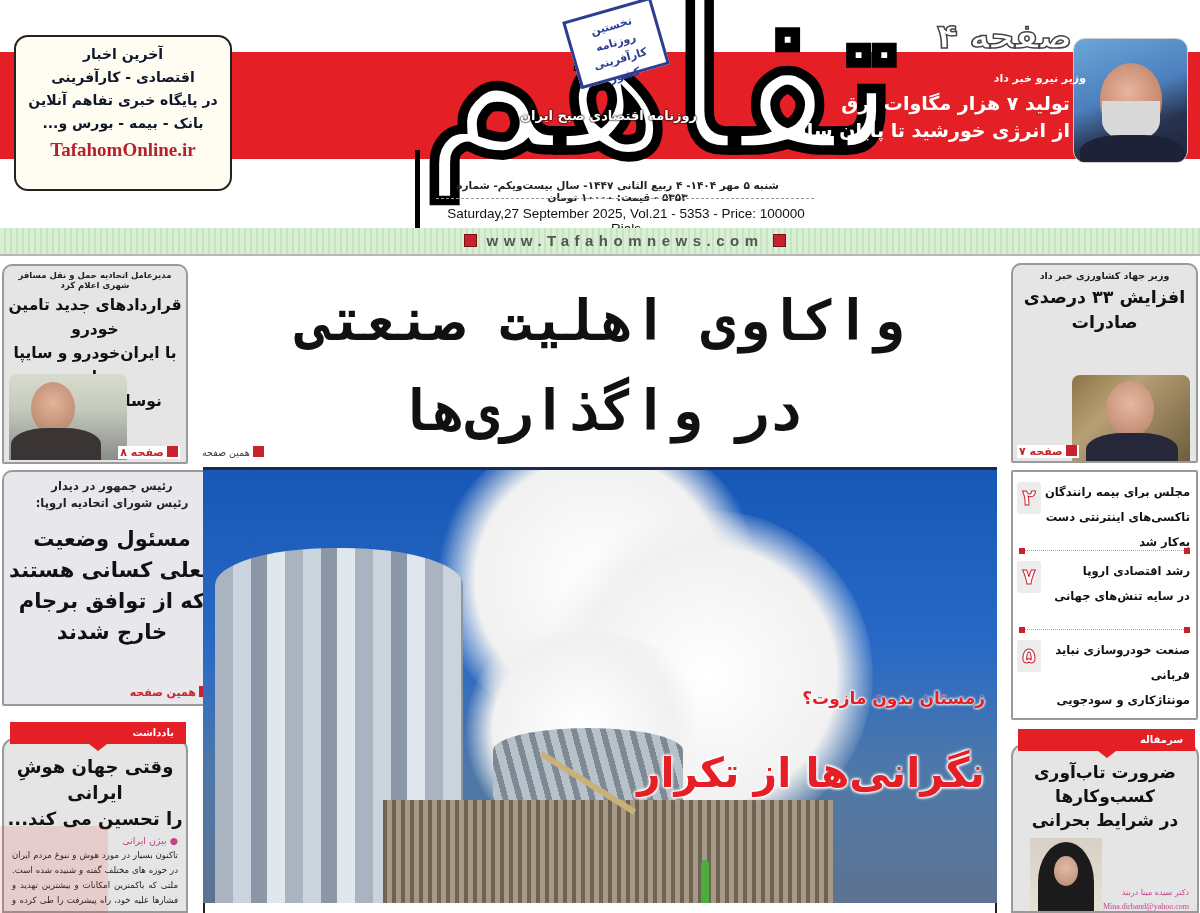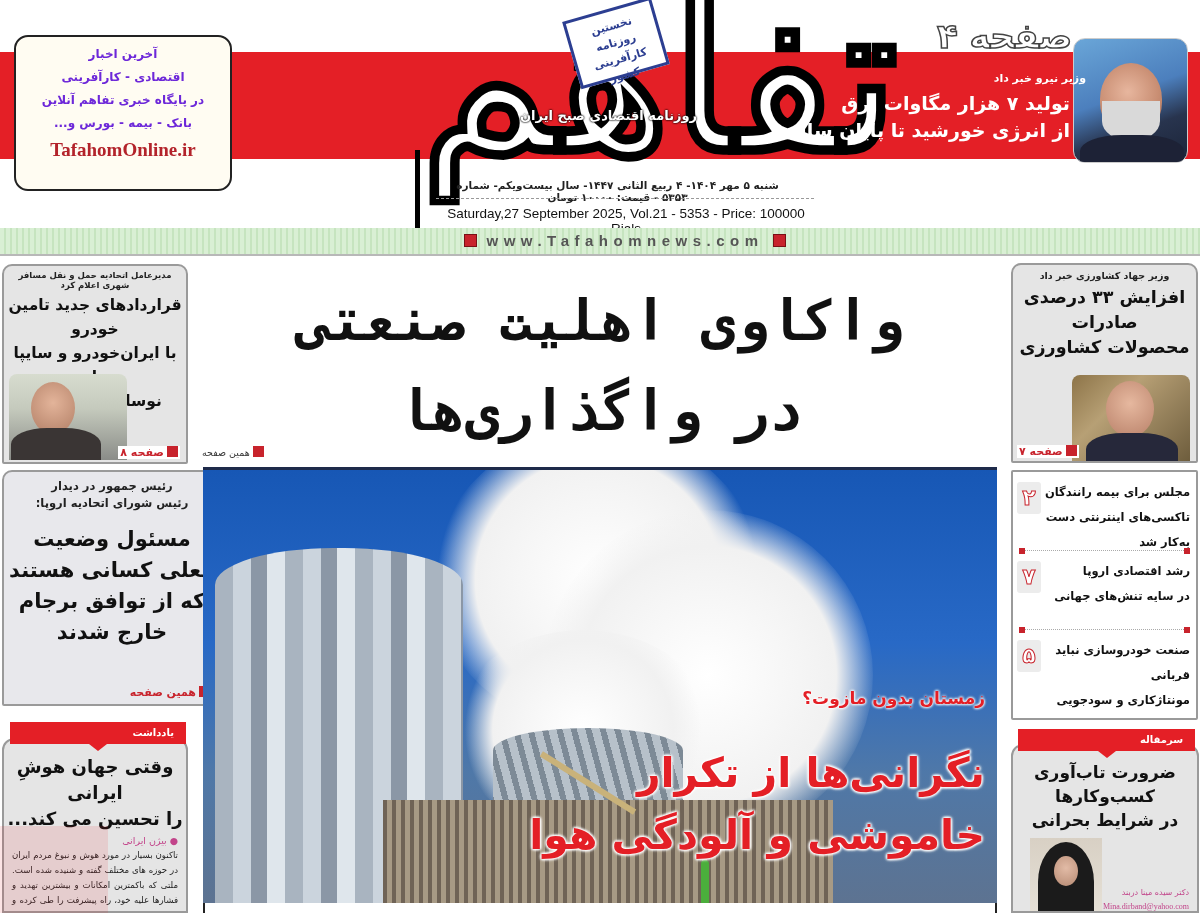--- a/index.html
+++ b/index.html
@@ -3,21 +3,21 @@
 <meta charset="utf-8">
 <style>
   * { box-sizing: border-box; margin: 0; padding: 0; }
   html, body { width: 1200px; height: 913px; overflow: hidden; background: #ffffff; }
   body { position: relative; font-family: "DejaVu Sans", sans-serif; color: #111; direction: rtl; }
 
   
   .red-band { position: absolute; left: 0; top: 52px; width: 1200px; height: 107px; background: #e41f26; }
 
   .promo-box { position: absolute; left: 14px; top: 35px; width: 218px; height: 156px; background: #fffcf2; border: 2px solid #222; border-radius: 14px; text-align: center; padding-top: 6px; direction: rtl; }
-  .promo-box .line { font-family: "DejaVu Sans", sans-serif; font-weight: bold; font-size: 12px; line-height: 23px; color: #6d28d9; }
+  .promo-box .line { font-family: "DejaVu Sans", sans-serif; font-weight: bold; font-size: 14px; line-height: 23px; color: #0f172a; }
   .promo-box .url { direction: ltr; font-family: "Liberation Serif", serif; font-weight: bold; font-size: 19px; color: #b3232b; margin-top: 4px; }
 
   .logo-wrap { position: absolute; left: 410px; top: 0; width: 420px; height: 250px; }
   .logo-glyph { position: absolute; left: 10px; top: -28px; font-family: "DejaVu Serif", serif; font-weight: bold; font-size: 210px; line-height: 1; color: #fff; -webkit-text-stroke: 3px #000; letter-spacing: -8px; }
   .logo-stem { position: absolute; left: 415px; top: 150px; width: 5px; height: 100px; background: #000; }
   .stamp { position: absolute; left: 160px; top: 8px; width: 92px; height: 70px; border: 3px solid #2c3e91; background: #fff; transform: rotate(-16deg); text-align: center; padding-top: 6px; }
   .stamp span { display: block; font-size: 11px; font-weight: bold; color: #2c3e91; line-height: 17px; }
   .tagline { position: absolute; left: 520px; top: 108px; font-size: 13px; font-weight: bold; color: #fff; text-shadow: 0 0 2px #000, 0 0 2px #000; }
 
   .date-fa { position: absolute; left: 450px; top: 179px; width: 335px; text-align: center; font-size: 10.5px; font-weight: bold; color: #222; }
@@ -197,21 +197,20 @@
   <div class="body-text">تاکنون بسیار در مورد هوش و نبوغ مردم ایران در حوزه های مختلف گفته و شنیده شده است. ملتی که باکمترین امکانات و بیشترین تهدید و فشارها علیه خود، راه پیشرفت را طی کرده و قله های افتخار را در</div>
 </div>
 <div class="ribbon ribbon-note">یادداشت</div>
 <div class="watermark"></div>
 
 <div class="box box-agri">
   <div class="kicker">وزیر جهاد کشاورزی خبر داد</div>
   <div class="head">
     <div>افزایش ۳۳ درصدی</div>
     <div>صادرات</div>
-    <div>محصولات کشاورزی</div>
   </div>
   <div class="photo">
     <div class="face"></div>
     <div class="body"></div>
   </div>
   <div class="page-ref" style="left:4px; top:180px;">
     <span class="pi"></span><span>صفحه ۷</span>
   </div>
 </div>
 
@@ -266,17 +265,16 @@
   <div class="steam" style="left:250px; top:160px; width:260px; height:200px;"></div>
   <div class="tower"></div>
   <div class="tower2"></div>
   <div class="plant"></div>
   <div class="stair"></div>
   <div class="pipe"></div>
 </div>
 <div class="hero-kicker">زمستان بدون مازوت؟</div>
 <div class="hero-head">
   <div>نگرانی‌ها از تکرار</div>
-  <div>خاموشی و آلودگی هوا</div>
 </div>
 <div class="hero-caption-bar">
     <span></span>
   </div>
 
 </body></html>

